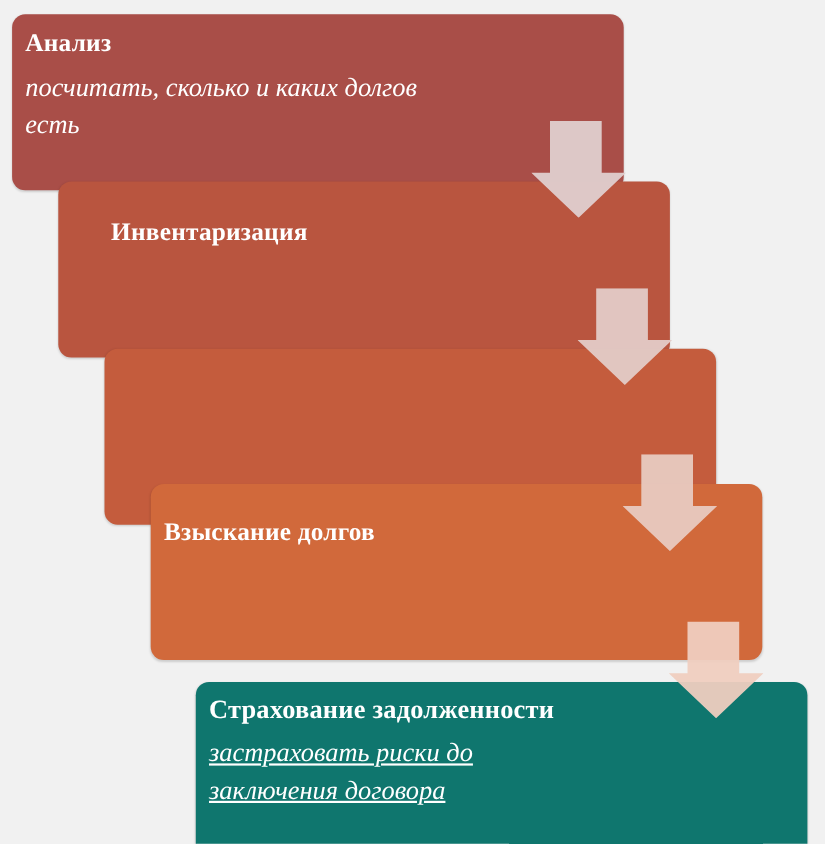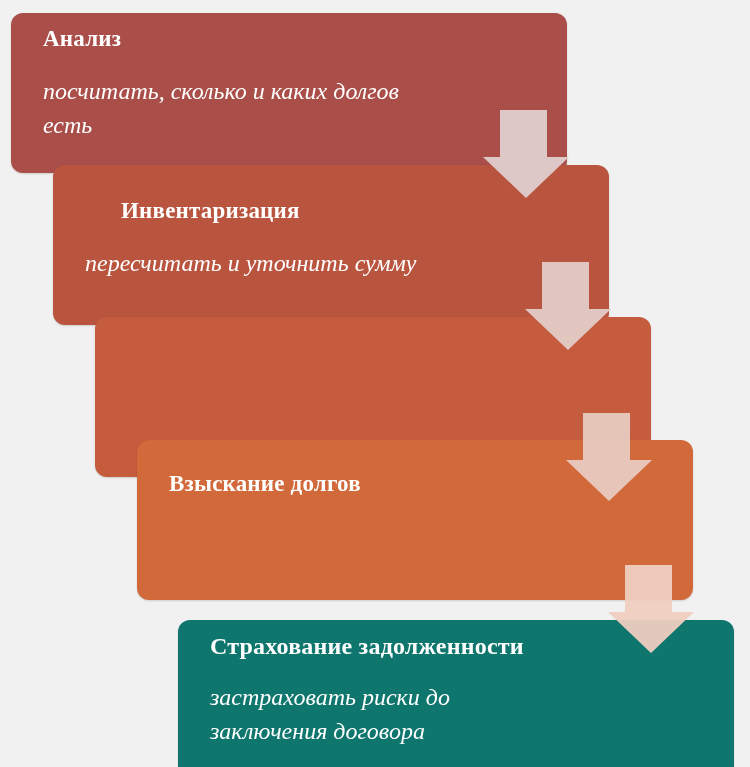--- a/index.html
+++ b/index.html
@@ -4,58 +4,57 @@
 <style>
   html, body { margin:0; padding:0; }
   body {
     width:750px; height:767px; position:relative; overflow:hidden;
     background:#f1f1f1;
     font-family:"Liberation Serif","DejaVu Serif",serif;
   }
   .step {
     position:absolute; width:556px; height:160px;
     border-radius:12px; box-sizing:border-box;
-    padding:12px 16px 0 32px; color:#fff;
+    padding:12px 16px 0 12px; color:#fff;
     box-shadow:0 1px 2px rgba(0,0,0,0.15);
   }
   .step .title {
     font-weight:bold; font-size:23px; line-height:28px; margin-top:0;
     letter-spacing:0.2px;
   }
   .step .desc {
-    font-style:italic; font-size:24px; line-height:34px; margin-top:21px;
+    font-style:italic; font-size:24px; line-height:34px; margin-top:10px;
     max-width:380px;
   }
   .arrow { position:absolute; width:86px; height:88px; }
 </style>
 </head>
 <body>
 
 <div>
 
   <div class="step" style="left:11px;top:13px;background:#a94e48;">
     <div class="title">Анализ</div>
     <div class="desc" style="max-width:360px;">посчитать, сколько и каких долгов есть</div>
   </div>
 
   <div class="step" style="left:53px;top:165px;background:#b9553f;">
     <div class="title" style="margin-top:20px;margin-left:36px;">Инвентаризация</div>
-    <div class="desc" style="max-width:420px;">пересчитать и уточнить сумму</div>
   </div>
 
   <div class="step" style="left:95px;top:317px;background:#c45c3d;">
   </div>
 
   <div class="step" style="left:137px;top:440px;background:#d1693b;">
     <div class="title" style="margin-top:18px;">Взыскание долгов</div>
   </div>
 
   <div class="step" style="left:178px;top:620px;background:#0f766e;">
     <div class="title" style="font-size:24px;">Страхование задолженности</div>
-    <div class="desc" style="max-width:320px;margin-top:20px;">застраховать риски до заключения договора</div>
+    <div class="desc" style="max-width:320px;margin-top:8px;text-decoration:underline;">застраховать риски до заключения договора</div>
   </div>
 
   <svg class="arrow" style="left:483px;top:110px;" viewBox="0 0 86 88">
     <path d="M17 0 H64 V47 H86 L43 88 L0 47 H17 Z" fill="#dfcfcf" opacity="0.95"></path>
   </svg>
   <svg class="arrow" style="left:525px;top:262px;" viewBox="0 0 86 88">
     <path d="M17 0 H64 V47 H86 L43 88 L0 47 H17 Z" fill="#e3cbc7" opacity="0.95"></path>
   </svg>
   <svg class="arrow" style="left:566px;top:413px;" viewBox="0 0 86 88">
     <path d="M17 0 H64 V47 H86 L43 88 L0 47 H17 Z" fill="#e8cac0" opacity="0.95"></path>

